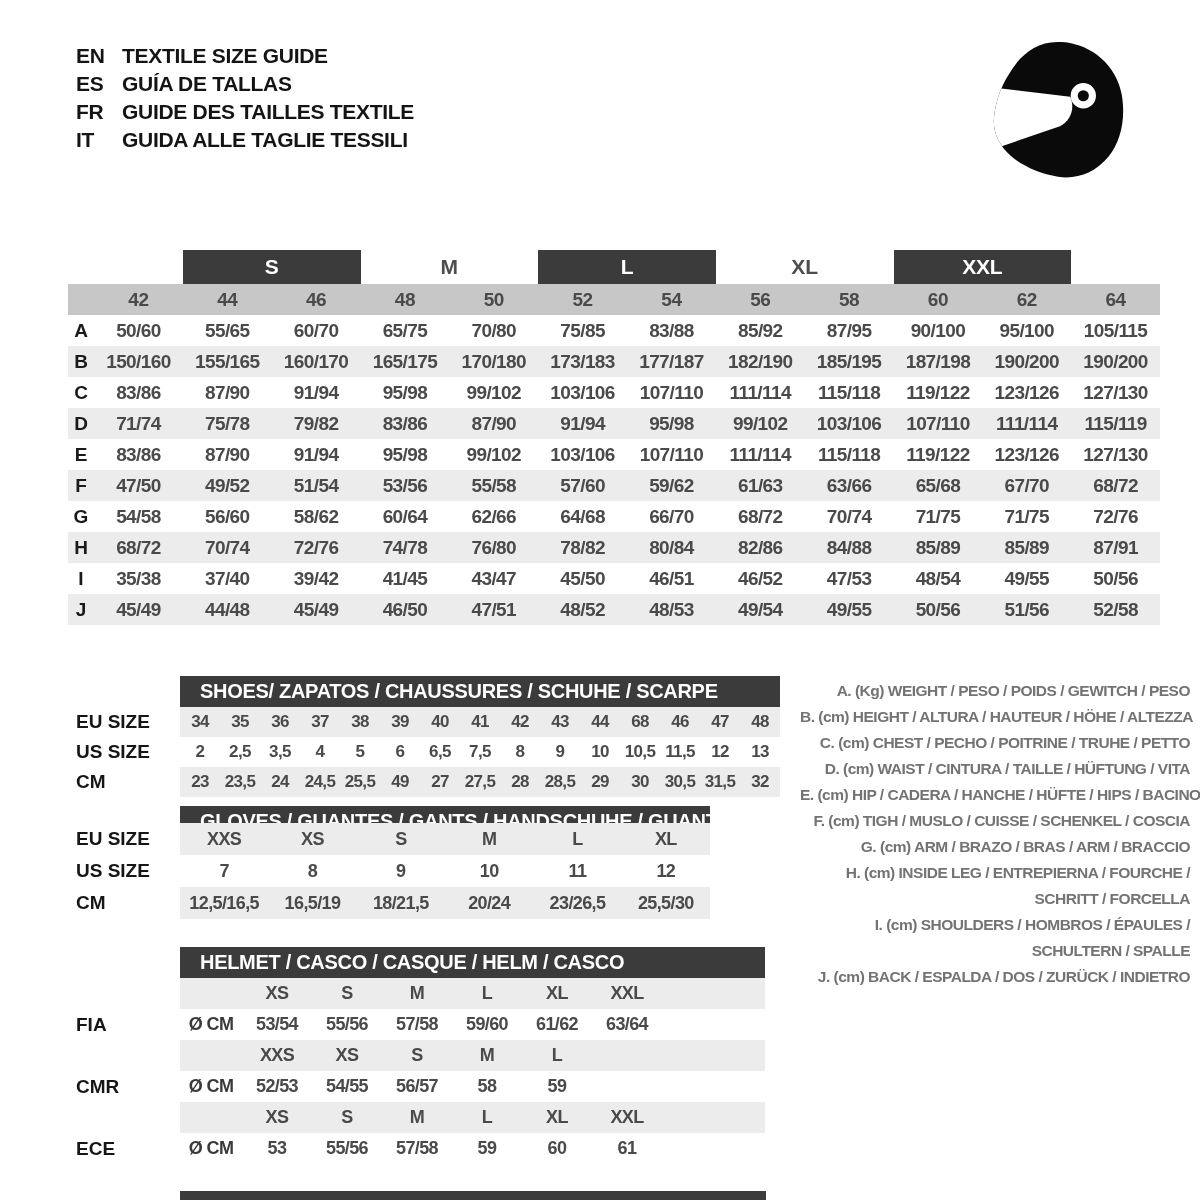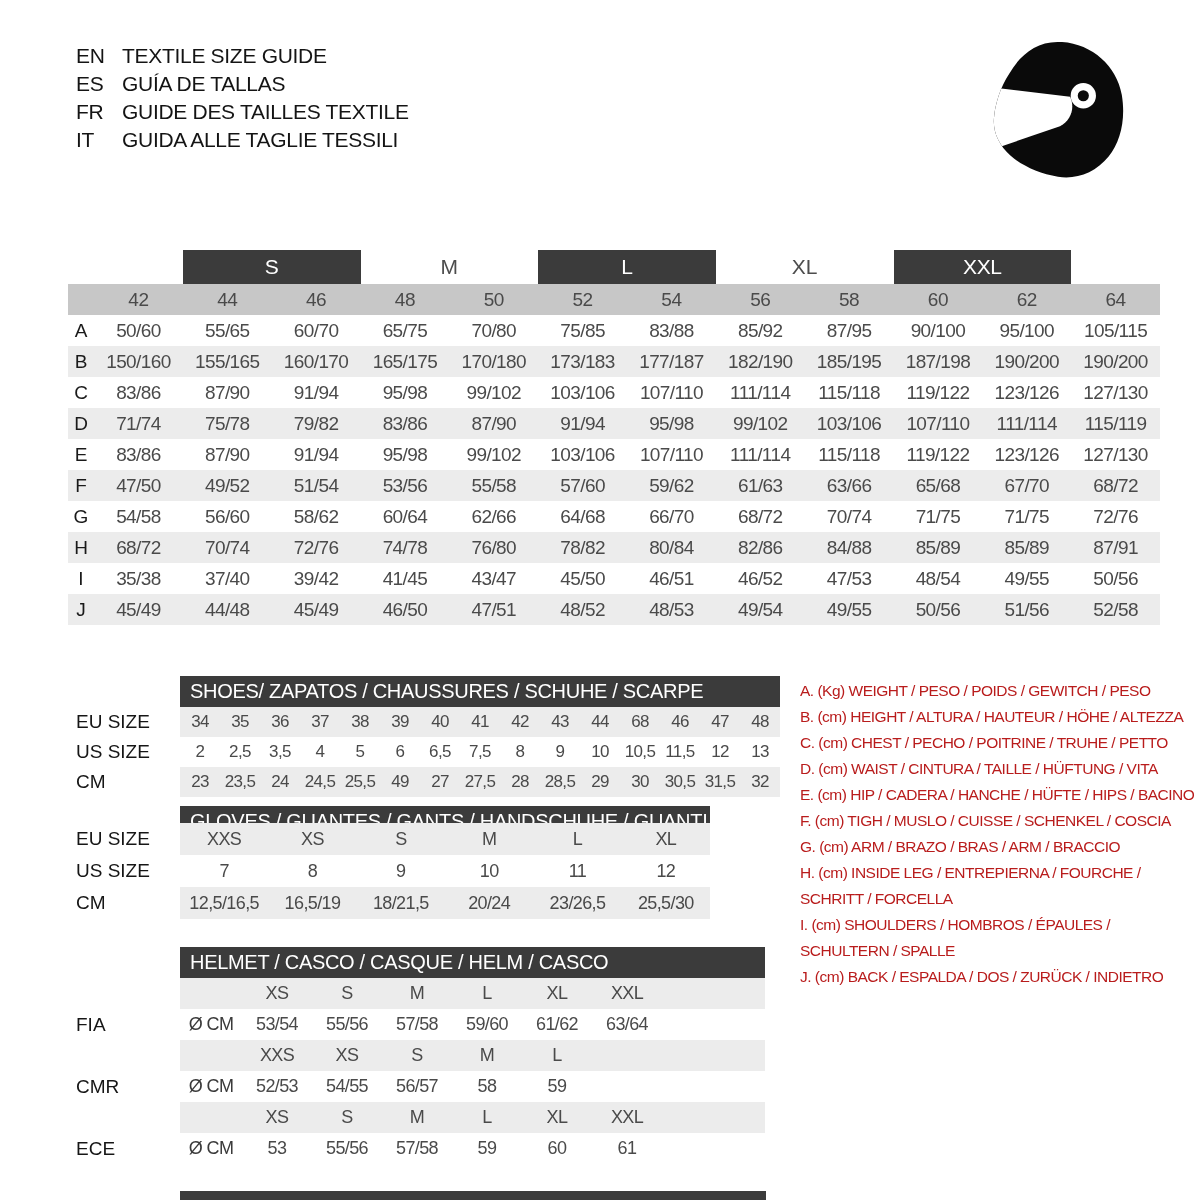--- a/index.html
+++ b/index.html
@@ -1,17 +1,17 @@
 <!DOCTYPE html>
 <html><head>
 <meta charset="utf-8">
 <style>
   html,body{margin:0;padding:0;background:#fff;}
   .page{position:relative;width:1200px;height:1200px;background:#ffffff;overflow:hidden;
-        font-family:"Liberation Sans",sans-serif;font-weight:normal;color:#111;}
+        font-family:"Liberation Sans",sans-serif;font-weight:bold;color:#111;}
 
   
   .langs{position:absolute;left:76px;top:42px;}
   .lang-row{display:flex;line-height:28px;font-size:21px;letter-spacing:-0.3px;color:#141414;}
   .lang-code{width:46px;}
 
   
   .helmet-icon{position:absolute;left:983px;top:36px;width:152px;height:160px;}
 
   
@@ -24,21 +24,21 @@
   .band-cell{text-align:center;font-size:19px;color:#4a4a4a;letter-spacing:-0.5px;}
   .trow{height:31px;}
   .trow.stripe{background:#ececec;}
   .letter-cell{text-align:center;font-size:19px;color:#1a1a1a;}
   .val-cell{text-align:center;font-size:19px;color:#4a4a4a;letter-spacing:-0.6px;white-space:nowrap;}
 
   
   .section{position:absolute;}
   .sec-row{display:grid;align-items:center;}
   .sec-header{grid-column:2/-1;background:#3b3b3b;color:#fff;font-size:20px;line-height:31px;
-              padding-left:10px;letter-spacing:-0.3px;white-space:nowrap;}
+              padding-left:20px;letter-spacing:-0.3px;white-space:nowrap;}
   .sec-label{font-size:19px;color:#161616;padding-left:8px;white-space:nowrap;}
   .sec-val{text-align:center;font-size:18px;color:#4a4a4a;letter-spacing:-0.6px;white-space:nowrap;
            height:100%;display:flex;align-items:center;justify-content:center;}
   .sec-val.stripe{background:#ececec;}
   .unit-cell{font-size:18px;color:#3a3a3a;}
 
   .shoes{left:68px;top:676px;width:712px;}
   .shoes .sec-row{grid-template-columns:112px repeat(15,1fr);height:30px;}
   .shoes .sec-row.hdr{height:31px;}
   .shoes .sec-val{font-size:17px;}
@@ -46,21 +46,21 @@
   .gloves{left:68px;top:806px;width:642px;}
   .gloves .sec-row{grid-template-columns:112px repeat(6,1fr);height:32px;}
   .gloves .sec-row.hdr{height:17px;}
 
   .helmets{left:68px;top:946px;width:697px;}
   .helmets .sec-row{grid-template-columns:112px 62px repeat(6,70px) 1fr;height:31px;}
   .helmets .sec-row.hdr{height:32px;}
 
   
   .legend{position:absolute;left:800px;top:678px;width:390px;font-size:15.5px;line-height:26px;
-          letter-spacing:-0.5px;color:#b91c1c;}
+          letter-spacing:-0.5px;color:#737373;text-align:right;}
   .legend-line{white-space:nowrap;}
 
   
   .bottom-bar{position:absolute;left:180px;top:1191px;width:586px;height:9px;background:#3b3b3b;}
 </style>
 </head>
 <body>
 
 <div class="page">
 

